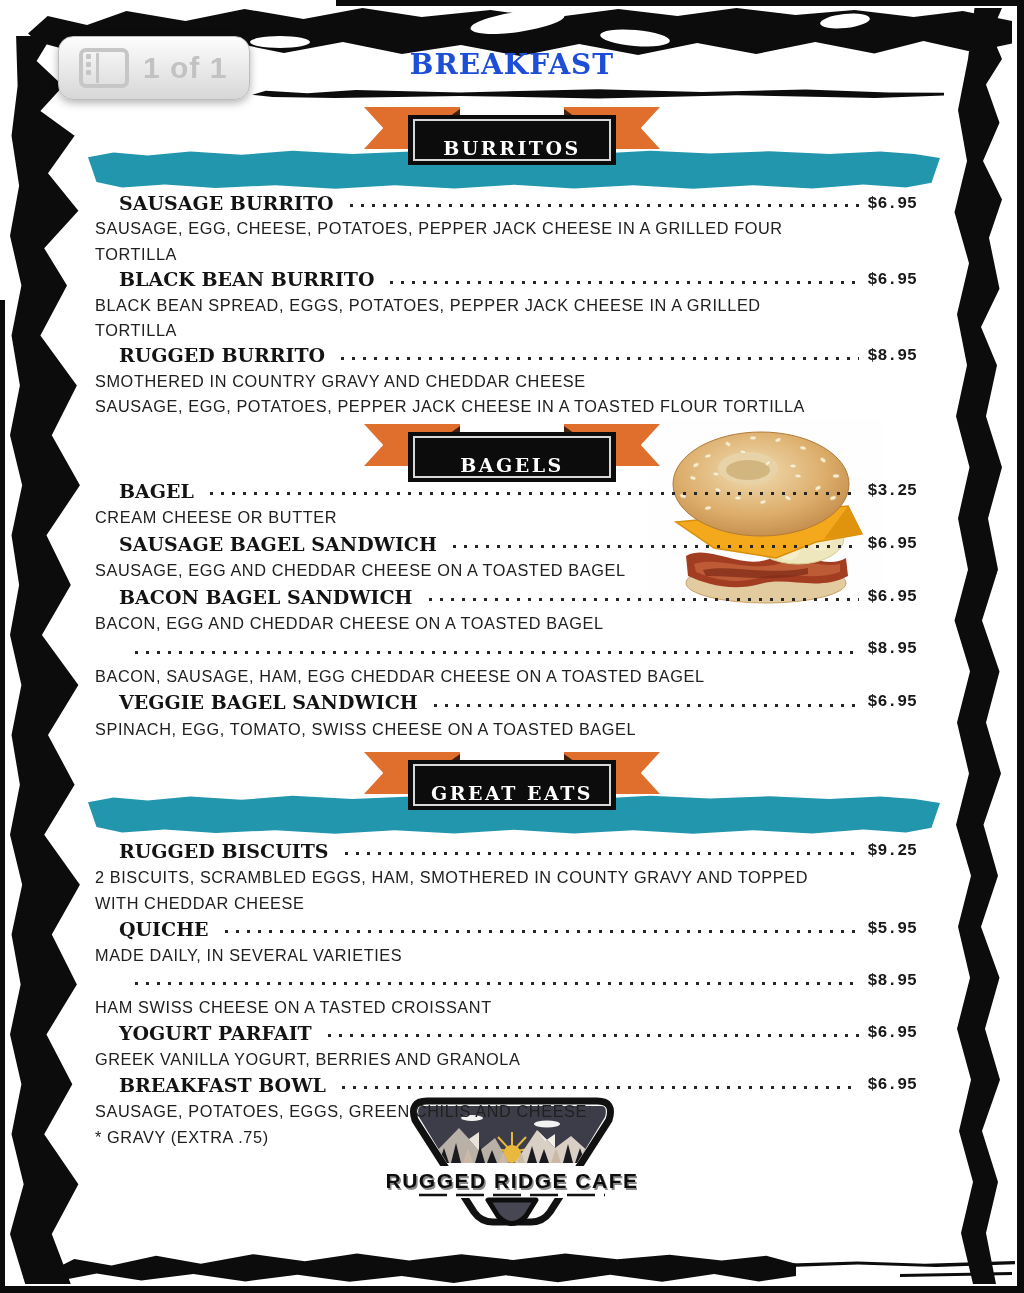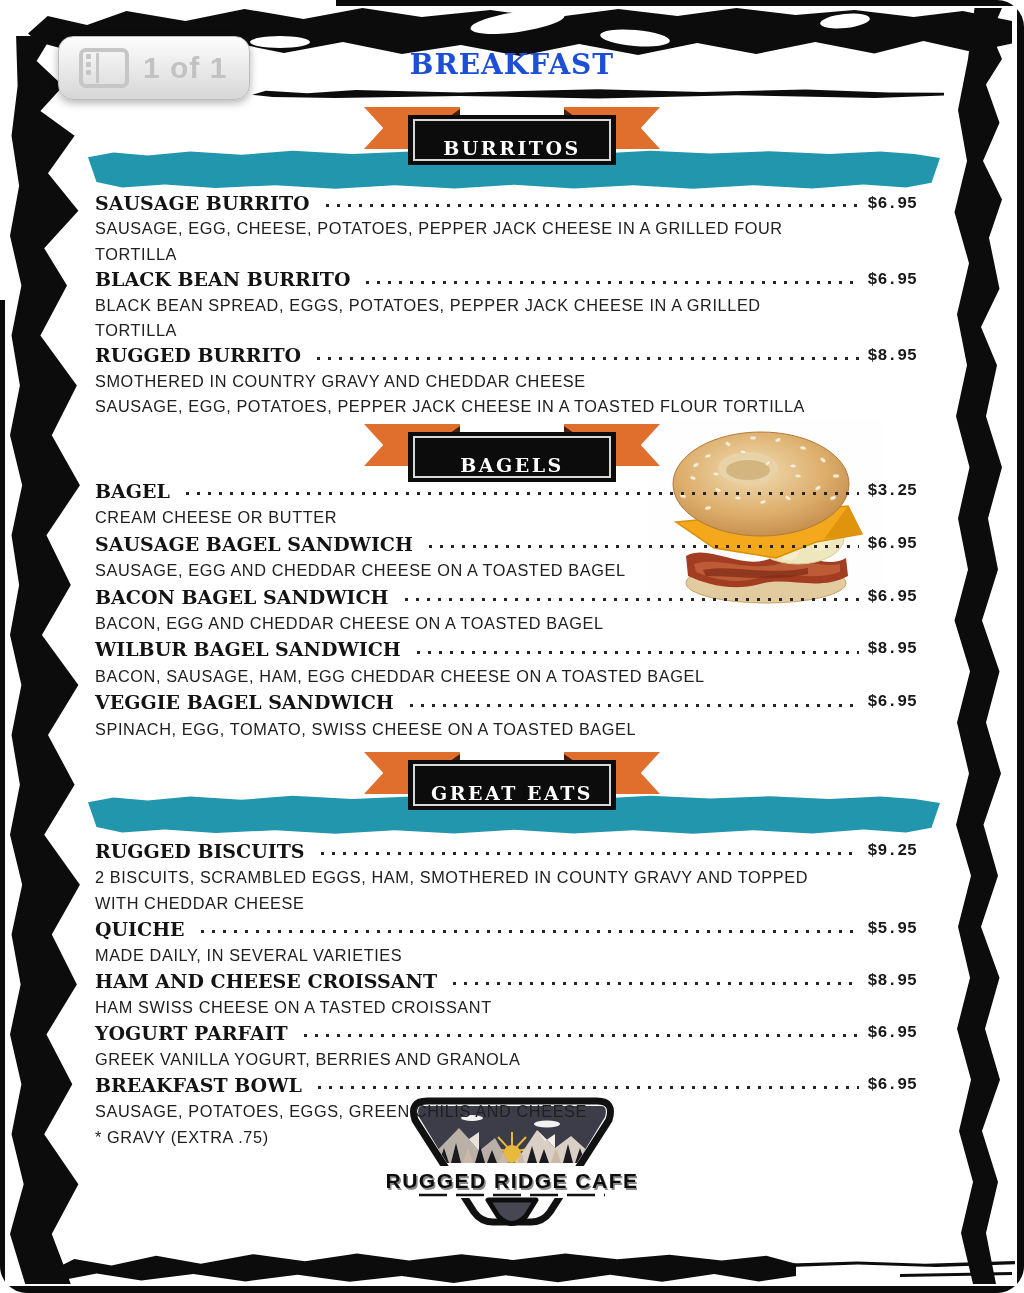--- a/index.html
+++ b/index.html
@@ -1,17 +1,17 @@
 <!DOCTYPE html>
 <html><head>
 <meta charset="utf-8">
 <style>
   html,body{margin:0;padding:0;background:#ffffff;}
   .page{position:relative;width:1024px;height:1293px;background:#ffffff;overflow:hidden;
-        font-family:"Liberation Sans",sans-serif;border-radius:27px;}
+        font-family:"Liberation Sans",sans-serif;}
 
   
   .gr{position:absolute;background:#0c0c0c;}
   .edge{position:absolute;background:#0b0b0b;}
   #edge-top{left:336px;top:0;width:688px;height:6px;}
   #edge-right{right:0;top:0;width:7px;height:1293px;}
   #edge-bottom{left:0;bottom:0;width:1024px;height:7px;}
   #edge-left{left:0;top:300px;width:5px;height:993px;}
 
   #gr-top{left:28px;top:6px;width:984px;height:50px;
@@ -80,21 +80,21 @@
   #photo{position:absolute;left:648px;top:418px;width:234px;height:194px;z-index:1;}
 
   
   .msec{position:absolute;left:95px;width:822px;z-index:3;}
   #sec1{top:191px;}
   #sec2{top:478px;}
   #sec3{top:838px;}
   .lh25 > div{height:25.4px;line-height:25.4px;}
   .lh26 > div{height:26.4px;line-height:26.4px;}
   .lh26b > div{height:26px;line-height:26px;}
-  .line{display:flex;}
+  .line{display:flex;margin-left:24px;}
   .mname{font-family:"DejaVu Serif",serif;font-weight:700;font-size:19px;color:#131313;white-space:nowrap;}
   .mdots{flex:1;margin:0 8px 0 12px;align-self:stretch;
     background-image:radial-gradient(circle,#262626 1.6px,transparent 2px);
     background-size:11px 11px;background-repeat:repeat-x;background-position:left bottom 5px;}
   .mprice{font-weight:600;font-size:16.5px;color:#181818;white-space:nowrap;font-family:Liberation Mono, monospace;}
   .mdesc{font-size:16.3px;color:#202020;letter-spacing:0.6px;white-space:nowrap;}
 
   
   .logo{position:absolute;left:50%;transform:translateX(-50%);top:1096px;z-index:2;}
 </style>
@@ -246,21 +246,20 @@
       <span class="mprice">$6.95</span>
     </div>
     <div class="mdesc">SAUSAGE, EGG AND CHEDDAR CHEESE ON A TOASTED BAGEL</div>
     <div class="line">
       <span class="mname">BACON BAGEL SANDWICH</span>
       <span class="mdots"></span>
       <span class="mprice">$6.95</span>
     </div>
     <div class="mdesc">BACON, EGG AND CHEDDAR CHEESE ON A TOASTED BAGEL</div>
     <div class="line">
-      <span class="mname">WILBUR BAGEL SANDWICH</span>
       <span class="mdots"></span>
       <span class="mprice">$8.95</span>
     </div>
     <div class="mdesc">BACON, SAUSAGE, HAM, EGG CHEDDAR CHEESE ON A TOASTED BAGEL</div>
     <div class="line">
       <span class="mname">VEGGIE BAGEL SANDWICH</span>
       <span class="mdots"></span>
       <span class="mprice">$6.95</span>
     </div>
     <div class="mdesc">SPINACH, EGG, TOMATO, SWISS CHEESE ON A TOASTED BAGEL</div>
@@ -287,21 +286,20 @@
     </div>
     <div class="mdesc">2 BISCUITS, SCRAMBLED EGGS, HAM, SMOTHERED IN COUNTY GRAVY AND TOPPED</div>
     <div class="mdesc">WITH CHEDDAR CHEESE</div>
     <div class="line">
       <span class="mname">QUICHE</span>
       <span class="mdots"></span>
       <span class="mprice">$5.95</span>
     </div>
     <div class="mdesc">MADE DAILY, IN SEVERAL VARIETIES</div>
     <div class="line">
-      <span class="mname">HAM AND CHEESE CROISSANT</span>
       <span class="mdots"></span>
       <span class="mprice">$8.95</span>
     </div>
     <div class="mdesc">HAM SWISS CHEESE ON A TASTED CROISSANT</div>
     <div class="line">
       <span class="mname">YOGURT PARFAIT</span>
       <span class="mdots"></span>
       <span class="mprice">$6.95</span>
     </div>
     <div class="mdesc">GREEK VANILLA YOGURT, BERRIES AND GRANOLA</div>

